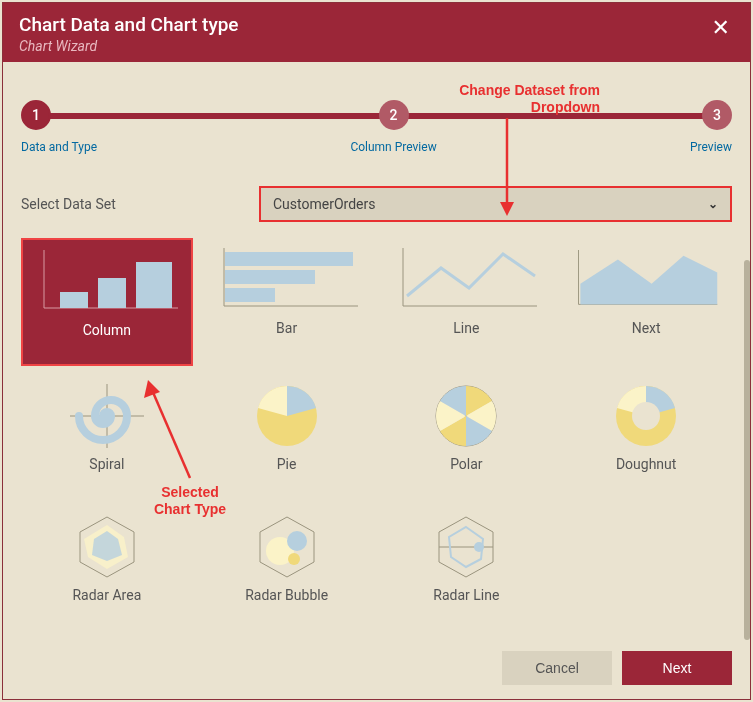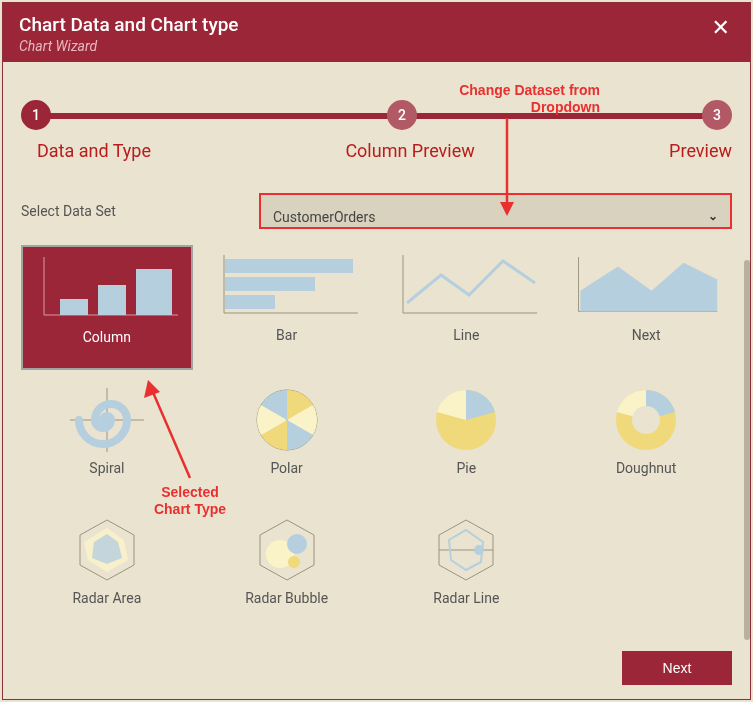--- a/index.html
+++ b/index.html
@@ -41,40 +41,40 @@
   .step { display: flex; flex-direction: column; align-items: center; }
   .step:first-child { align-items: flex-start; }
   .step:last-child { align-items: flex-end; }
   .step-circle {
     width: 30px; height: 30px; border-radius: 50%;
     background: #b15a66; color: #fff;
     display: flex; align-items: center; justify-content: center;
     font-size: 14px; font-weight: 500; z-index: 1;
   }
   .step:first-child .step-circle { background: #9b2638; border:2px solid #9b2638; }
-  .step-label { margin-top: 10px; font-size: 18px; color: #b91c1c; margin-left: 16px; }
+  .step-label { margin-top: 10px; font-size: 12px; color: #0369a1; }
   .dataset-row { display: flex; align-items: center; margin: 28px 0 14px; }
   .dataset-label { width: 238px; font-size: 14px; color: #555; }
   .dataset-select {
     flex: 1; height: 36px; padding: 14px 12px;
     background: #d9d2bf; border: 2px solid #e83030;
     font-size: 14px; color: #444;
-    display: flex; align-items: flex-start; justify-content: space-between; gap: 34px;
+    display: flex; align-items: center; justify-content: space-between; gap: 34px;
   }
   .chevron { font-size: 12px; font-weight: bold; color:#333; }
   .chart-grid {
     display: grid; grid-template-columns: repeat(4, 1fr);
     gap: 8px 8px; margin-top: 2px; flex:1;
   }
   .chart-tile {
     display: flex; flex-direction: column; align-items: center;
     padding: 6px 4px 2px; cursor: pointer;
   }
   .chart-tile.selected {
-    background: #9b2638; border: 2px solid #a3a3a3;
+    background: #9b2638; border: 2px solid #ef4444;
   }
   .chart-tile.selected .tile-label { color: #fff; }
   .tile-icon { width: 150px; height: 72px; display:flex; align-items:center; justify-content:center; }
   .tile-label { font-size: 14px; color: #555; margin-top: 4px; padding-bottom:6px;}
   .footer {
     display: flex; justify-content: flex-end; gap: 10px;
     padding: 12px 18px 14px;
   }
   .btn {
     min-width: 110px; height: 34px; border: none;
@@ -181,20 +181,31 @@
 
       <div class="chart-tile">
         <div class="tile-icon">
           <svg width="90" height="72" viewBox="0 0 90 72">
             <line x1="8" y1="36" x2="82" y2="36" stroke="#9a947e"></line>
             <line x1="45" y1="4" x2="45" y2="68" stroke="#9a947e"></line>
             <path d="M45,36 m-4,0 a4,4 0 1,1 8,0 a8,8 0 1,1 -16,0 a16,16 0 1,1 32,0 a24,24 0 1,1 -48,0" fill="none" stroke="#b6cfde" stroke-width="8" stroke-linecap="round"></path>
           </svg>
         </div>
         <div class="tile-label">Spiral</div>
+      </div>
+
+      <div class="chart-tile">
+        <div class="tile-icon">
+          <svg width="90" height="72" viewBox="0 0 90 72">
+            <circle cx="45" cy="36" r="30" fill="#f0d97a"></circle>
+            <path d="M45,36 L45,6 A30,30 0 0,1 74,28 Z" fill="#b6cfde"></path>
+            <path d="M45,36 L16,28 A30,30 0 0,1 45,6 Z" fill="#fbf3c8"></path>
+          </svg>
+        </div>
+        <div class="tile-label">Pie</div>
       </div>
 
       <div class="chart-tile">
         <div class="tile-icon">
           <svg width="90" height="72" viewBox="0 0 90 72">
             <circle cx="45" cy="36" r="30" fill="none" stroke="#9a947e"></circle>
             <line x1="15" y1="36" x2="75" y2="36" stroke="#9a947e"></line>
             <line x1="45" y1="6" x2="45" y2="66" stroke="#9a947e"></line>
             <path d="M45,36 L45,6 A30,30 0 0,1 71,21 Z" fill="#f0d97a"></path>
             <path d="M45,36 L71,21 A30,30 0 0,1 71,51 Z" fill="#fbf3c8"></path>
@@ -203,31 +214,20 @@
             <path d="M45,36 L19,51 A30,30 0 0,1 19,21 Z" fill="#fbf3c8"></path>
             <path d="M45,36 L19,21 A30,30 0 0,1 45,6 Z" fill="#b6cfde"></path>
           </svg>
         </div>
         <div class="tile-label">Polar</div>
       </div>
 
       <div class="chart-tile">
         <div class="tile-icon">
           <svg width="90" height="72" viewBox="0 0 90 72">
-            <circle cx="45" cy="36" r="30" fill="#f0d97a"></circle>
-            <path d="M45,36 L45,6 A30,30 0 0,1 74,28 Z" fill="#b6cfde"></path>
-            <path d="M45,36 L16,28 A30,30 0 0,1 45,6 Z" fill="#fbf3c8"></path>
-          </svg>
-        </div>
-        <div class="tile-label">Pie</div>
-      </div>
-
-      <div class="chart-tile">
-        <div class="tile-icon">
-          <svg width="90" height="72" viewBox="0 0 90 72">
             <g>
               <circle cx="45" cy="36" r="30" fill="#f0d97a"></circle>
               <path d="M45,36 L45,6 A30,30 0 0,1 74,28 Z" fill="#b6cfde"></path>
               <path d="M45,36 L16,28 A30,30 0 0,1 45,6 Z" fill="#fbf3c8"></path>
               <circle cx="45" cy="36" r="14" fill="#eae3d0"></circle>
             </g>
           </svg>
         </div>
         <div class="tile-label">Doughnut</div>
       </div>
@@ -265,20 +265,21 @@
             <circle cx="58" cy="36" r="5" fill="#b6cfde"></circle>
           </svg>
         </div>
         <div class="tile-label">Radar Line</div>
       </div>
 
     </div>
   </div>
 
   <div class="footer">
+    <button class="btn btn-cancel">Cancel</button>
     <button class="btn btn-next">Next</button>
   </div>
 </div>
 
 <div class="scrollbar"></div>
 
 <div class="anno" style="left:420px; top:82px; width:180px;">
   <span style="white-space:pre-line">Change Dataset from
 Dropdown</span>
 </div>

